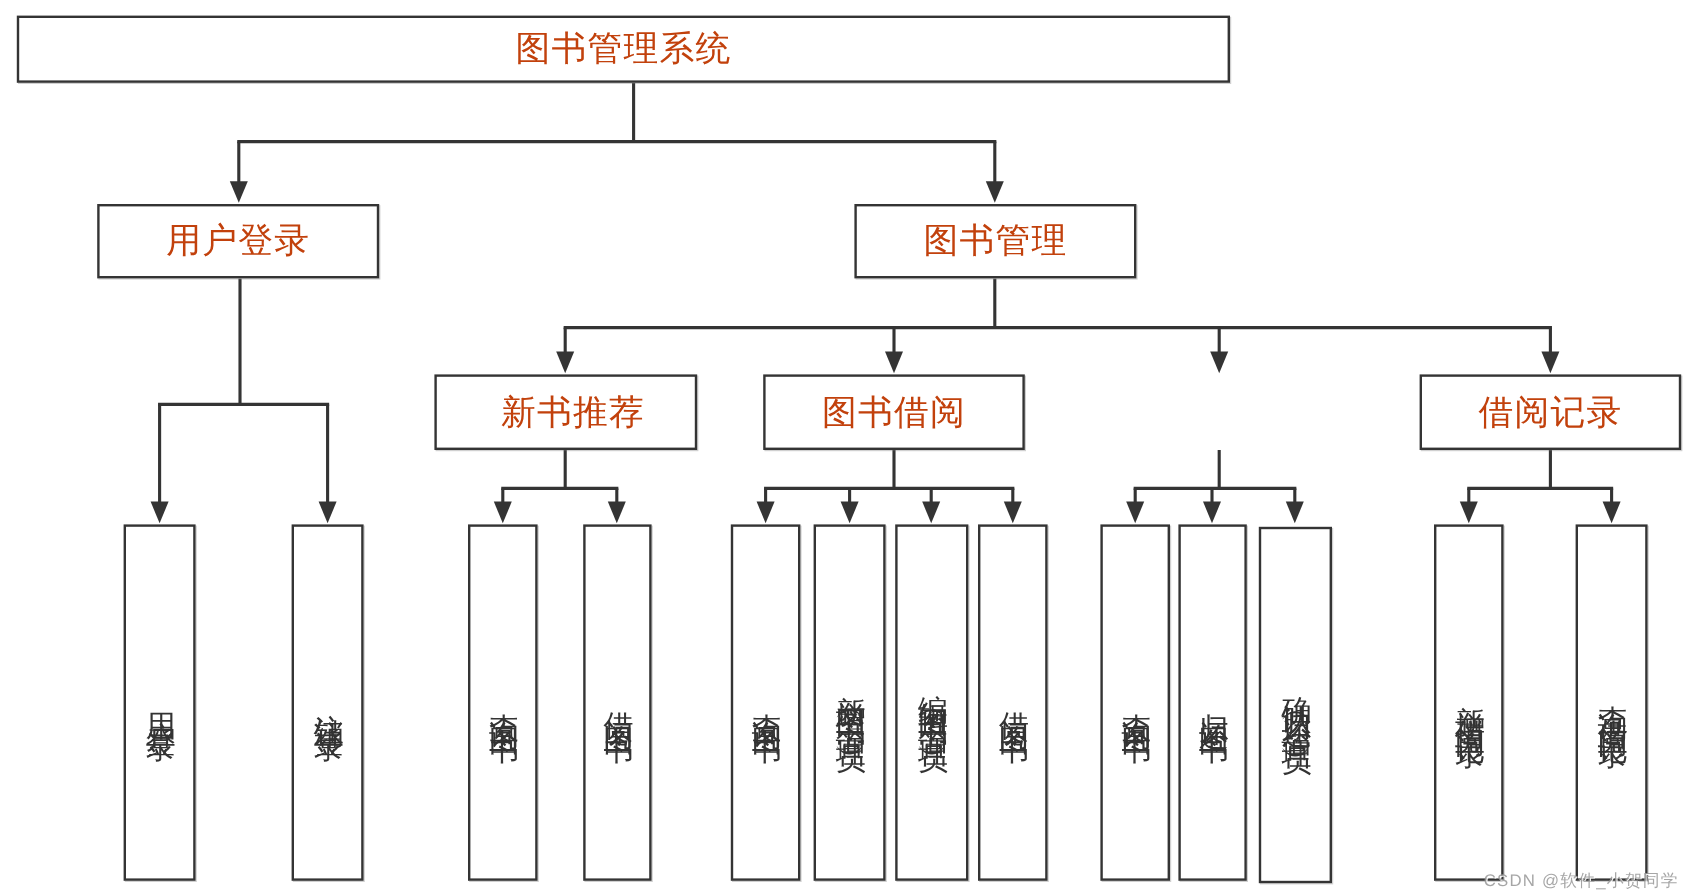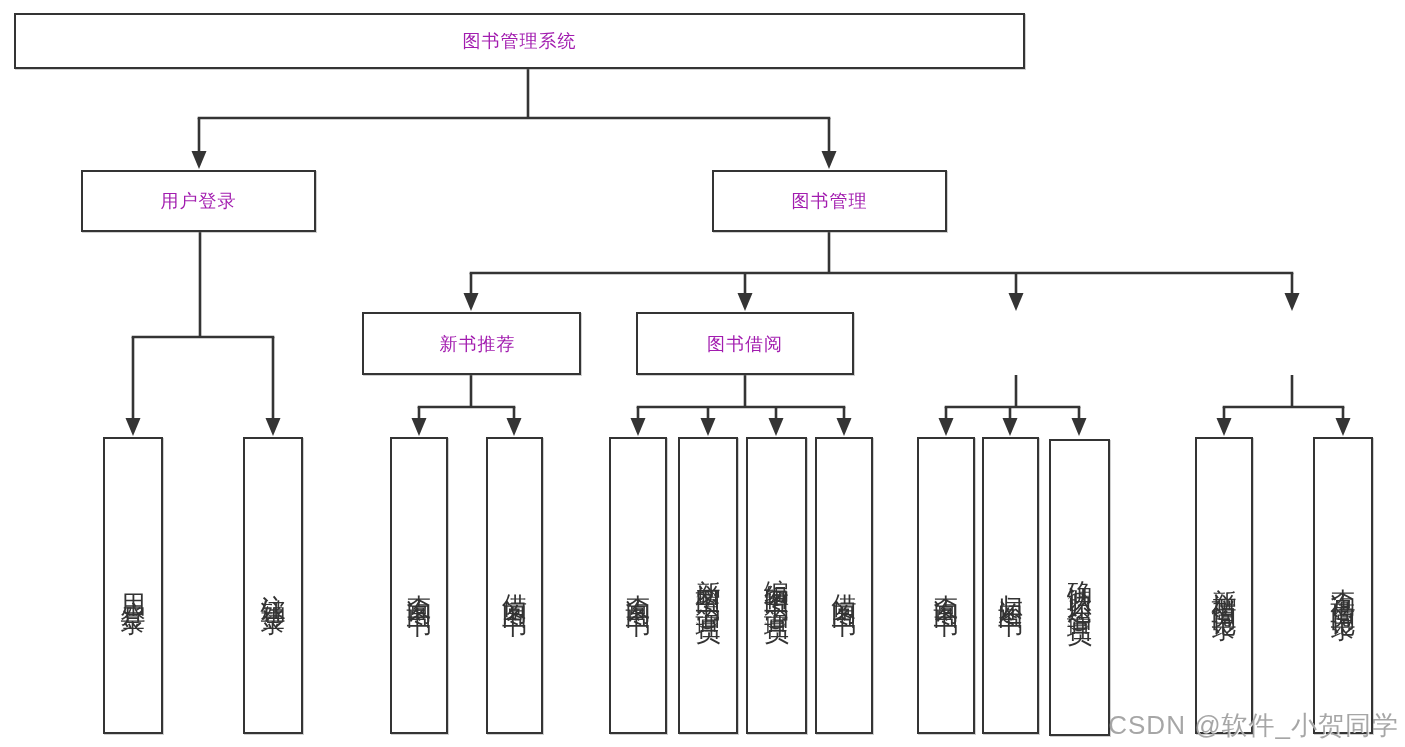--- a/index.html
+++ b/index.html
@@ -20,39 +20,39 @@
     position: absolute;
     background: #ffffff;
     border: 2.5px solid #343434;
     box-sizing: border-box;
     display: flex;
     align-items: center;
     justify-content: center;
     box-shadow: 1px 1px 0 rgba(120,120,120,0.35);
   }
   .hlabel {
-    font-size: 18px;
-    color: #a21caf;
+    font-size: 29px;
+    color: #c2410c;
     letter-spacing: 1px;
     white-space: nowrap;
   }
   .vlabel {
     writing-mode: vertical-rl;
     text-orientation: mixed;
     font-size: 25px;
     color: #333333;
     letter-spacing: 6px;
     line-height: 1;
     white-space: nowrap;
   }
   .watermark {
     position: absolute;
     right: 6px;
     bottom: 4px;
-    font-size: 26px;
+    font-size: 14px;
     color: rgba(150,150,150,0.85);
     text-shadow: 1px 1px 0 rgba(255,255,255,0.9);
     letter-spacing: 1px;
     z-index: 5;
     white-space: nowrap;
   }
 </style>
 </head>
 <body>
 
@@ -134,20 +134,23 @@
   <div class="node" style="left:712px; top:170px; width:235px; height:62px;">
     <span class="hlabel">图书管理</span>
   </div>
 
   <div class="node" style="left:362px; top:312px; width:219px; height:63px;padding-left:12px;">
     <span class="hlabel">新书推荐</span>
   </div>
   <div class="node" style="left:636px; top:312px; width:218px; height:63px;text-align:center;">
     <span class="hlabel">图书借阅</span>
   </div>
+  <div class="node" style="left:1183px; top:312px; width:218px; height:63px;">
+    <span class="hlabel">借阅记录</span>
+  </div>
 
   <div class="node" style="left:103px; top:437px; width:60px; height:297px;">
     <span class="vlabel">用户登录</span>
   </div>
   <div class="node" style="left:243px; top:437px; width:60px; height:297px;">
     <span class="vlabel">注销登录</span>
   </div>
 
   <div class="node" style="left:390px; top:437px; width:58px; height:297px;">
     <span class="vlabel">查询图书</span>

